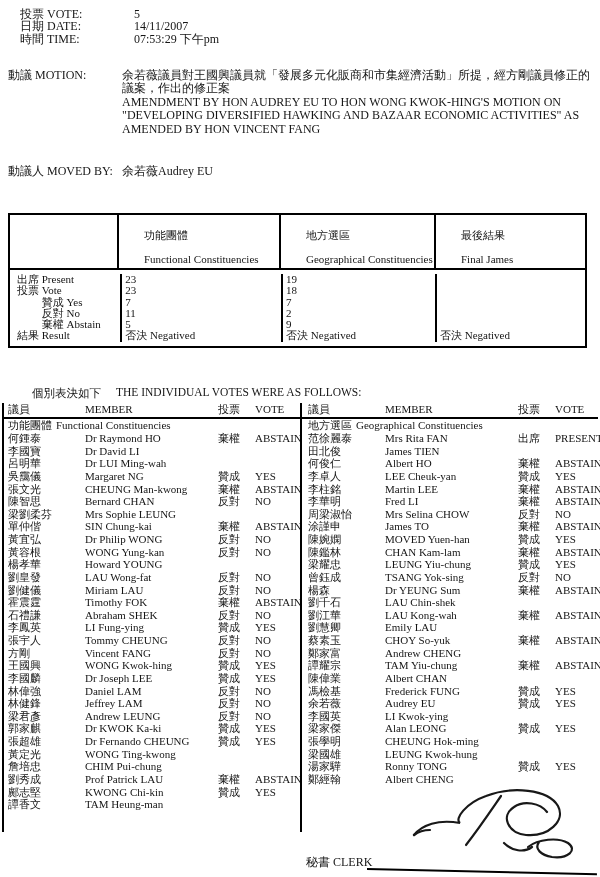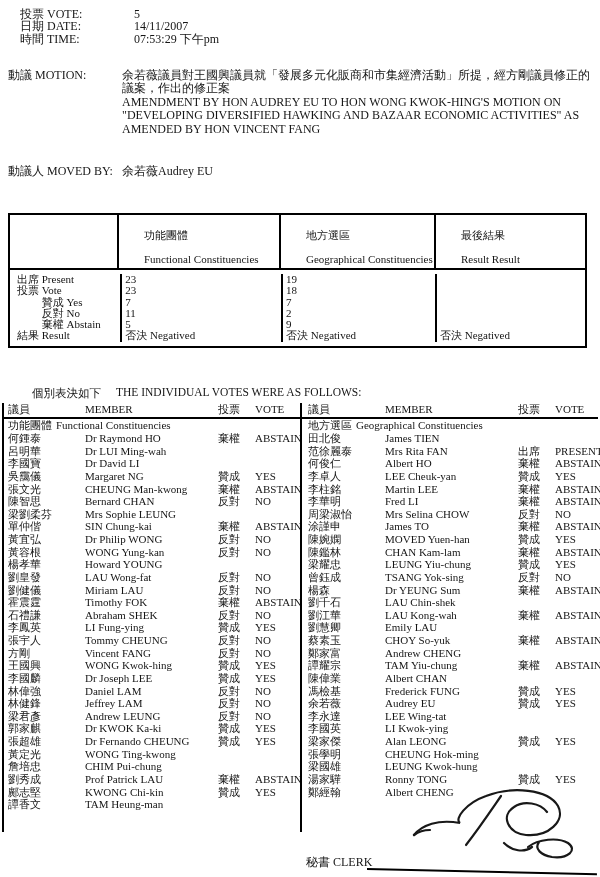--- a/index.html
+++ b/index.html
@@ -83,21 +83,21 @@
       <div class="sum-cell c2 sum-hcell">
         <span>功能團體</span><br>
         <span>Functional Constituencies</span>
       </div>
       <div class="sum-cell c3 sum-hcell">
         <span>地方選區</span><br>
         <span>Geographical Constituencies</span>
       </div>
       <div class="sum-cell c4 sum-hcell">
         <span>最後結果</span><br>
-        <span>Result Result</span>
+        <span>Final James</span>
       </div>
     </div>
     <div class="sum-body">
   <div class="sum-row">
     <div class="sum-cell c1">出席 Present</div>
     <div class="sum-cell c2">23</div>
     <div class="sum-cell c3">19</div>
     <div class="sum-cell c4"></div>
   </div>
 
@@ -156,29 +156,29 @@
     </div>
     <div>
   <div class="mrow">
     <span>何鍾泰</span>
     <span>Dr Raymond HO</span>
     <span>棄權</span>
     <span>ABSTAIN</span>
   </div>
 
   <div class="mrow">
+    <span>李國寶</span>
+    <span>Dr David LI</span>
+    <span></span>
+    <span></span>
+  </div>
+
+  <div class="mrow">
     <span>呂明華</span>
     <span>Dr LUI Ming-wah</span>
-    <span></span>
-    <span></span>
-  </div>
-
-  <div class="mrow">
-    <span>李國寶</span>
-    <span>Dr David LI</span>
     <span></span>
     <span></span>
   </div>
 
   <div class="mrow">
     <span>吳靄儀</span>
     <span>Margaret NG</span>
     <span>贊成</span>
     <span>YES</span>
   </div>
@@ -373,34 +373,34 @@
       <span>MEMBER</span>
       <span>投票</span>
       <span>VOTE</span>
     </div>
     <div class="mc-section">
       <span>地方選區</span>
       <span>Geographical Constituencies</span>
     </div>
     <div>
   <div class="mrow">
-    <span>田北俊</span>
-    <span>James TIEN</span>
-    <span></span>
-    <span></span>
-  </div>
-
-  <div class="mrow">
     <span>范徐麗泰</span>
     <span>Mrs Rita FAN</span>
     <span>出席</span>
     <span>PRESENT</span>
   </div>
 
   <div class="mrow">
+    <span>田北俊</span>
+    <span>James TIEN</span>
+    <span></span>
+    <span></span>
+  </div>
+
+  <div class="mrow">
     <span>何俊仁</span>
     <span>Albert HO</span>
     <span>棄權</span>
     <span>ABSTAIN</span>
   </div>
 
   <div class="mrow">
     <span>李卓人</span>
     <span>LEE Cheuk-yan</span>
     <span>贊成</span>
@@ -526,26 +526,20 @@
     <span>YES</span>
   </div>
 
   <div class="mrow">
     <span>余若薇</span>
     <span>Audrey EU</span>
     <span>贊成</span>
     <span>YES</span>
   </div>
 
-  <div class="mrow">
-    <span>李永達</span>
-    <span>LEE Wing-tat</span>
-    <span></span>
-    <span></span>
-  </div>
 
   <div class="mrow">
     <span>李國英</span>
     <span>LI Kwok-ying</span>
     <span></span>
     <span></span>
   </div>
 
   <div class="mrow">
     <span>梁家傑</span>

